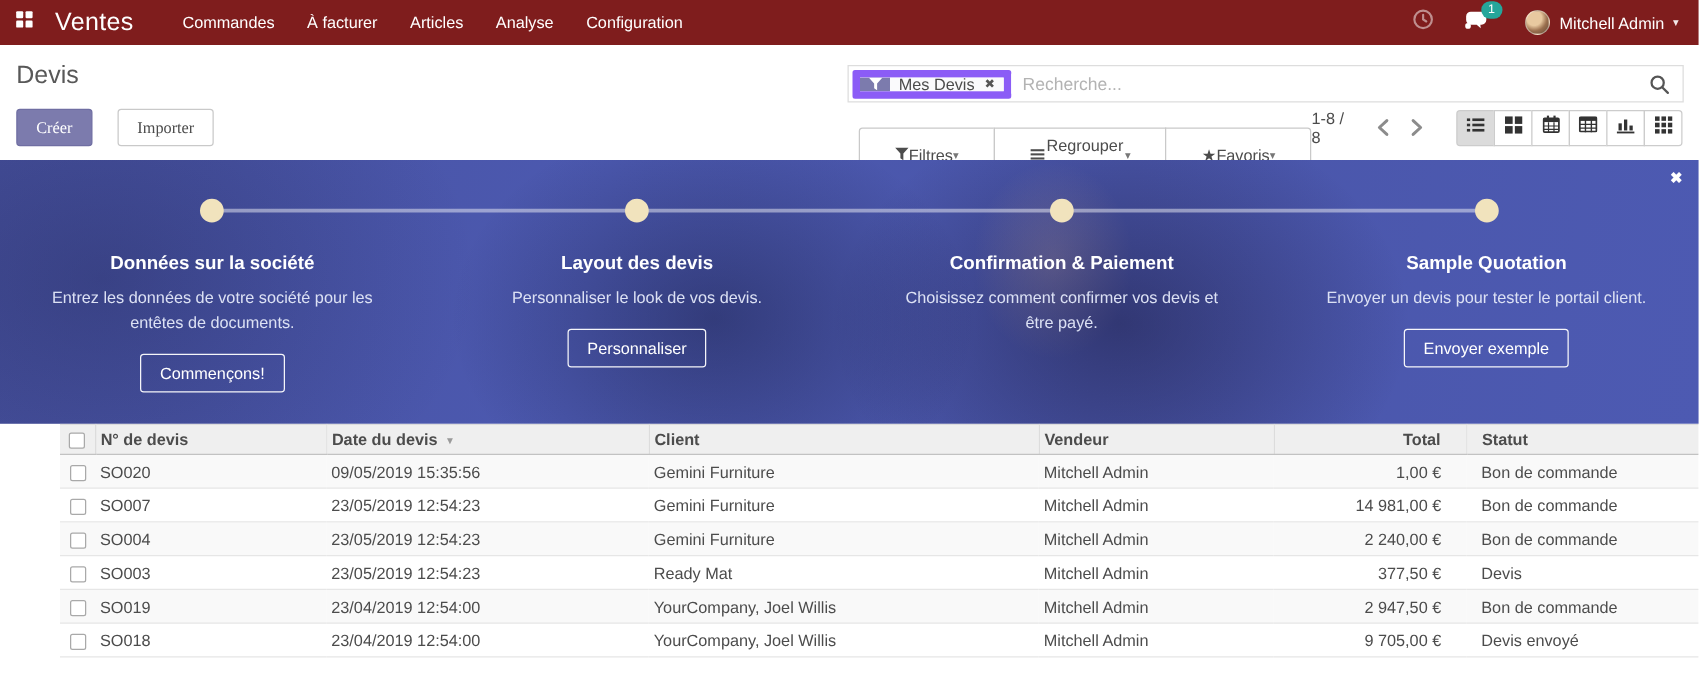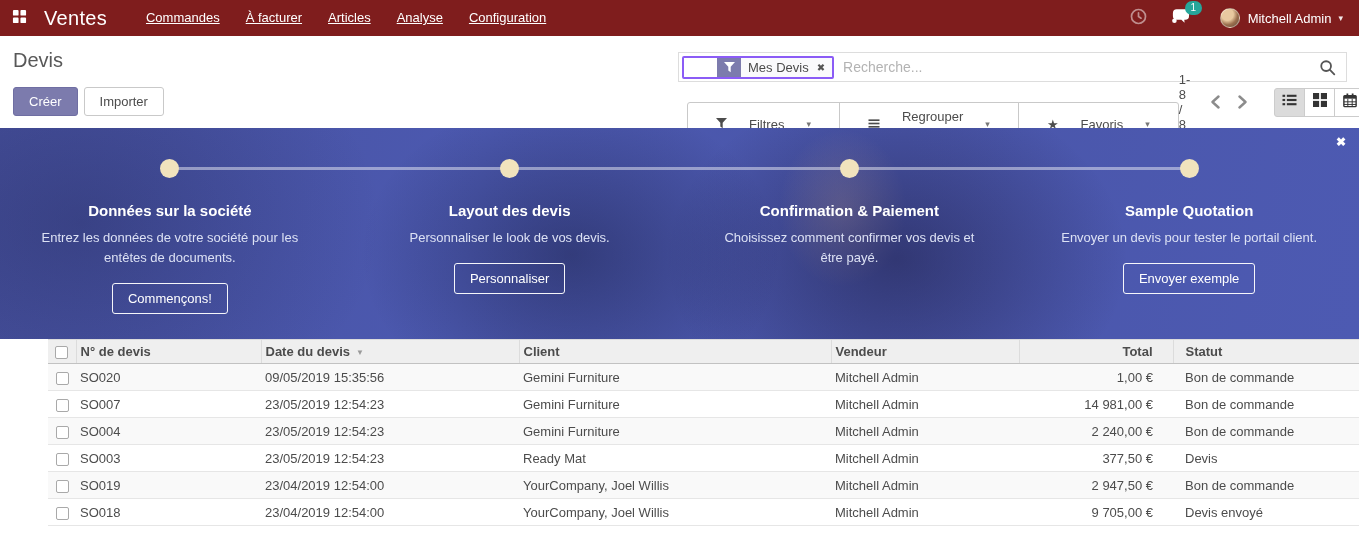--- a/index.html
+++ b/index.html
@@ -5,57 +5,57 @@
   * { margin:0; padding:0; box-sizing:border-box; }
   html,body { width:1359px; height:557px; overflow:hidden; background:#fff;
               font-family:"Liberation Sans", sans-serif; }
   #app { position:relative; width:1359px; height:557px; background:#fff; }
 
   
   .navbar { position:absolute; top:0; left:0; right:0; height:36px; background:#7f1d1d;
             display:flex; align-items:center; color:#fff; z-index:30; }
   .apps-btn { width:38px; height:36px; display:flex; align-items:center; justify-content:center; cursor:pointer; }
   .brand { font-size:20px; padding:0 26px 0 6px; letter-spacing:.3px; cursor:pointer; }
-  .nav-menu { display:flex; height:36px;text-decoration:underline; }
+  .nav-menu { display:flex; height:36px; }
   .nav-item { font-size:13px; line-height:36px; padding:0 13px; cursor:pointer; }
   .nav-right { margin-left:auto; display:flex; align-items:center; padding-right:16px; }
   .icon-btn { position:relative; margin-left:24px; cursor:pointer; display:flex; align-items:center; }
   .badge { position:absolute; top:-7px; right:-12px; background:#26a69a; color:#fff; font-size:10px;
            line-height:14px; min-width:17px; text-align:center; border-radius:8px; padding:0 4px; }
   .user-menu { display:flex; align-items:center; margin-left:30px; cursor:pointer; }
   .avatar { width:20px; height:20px; border-radius:50%; margin-right:8px;
             background:radial-gradient(circle at 35% 30%, #e8c9a0 0 35%, #9a6f4e 60%, #5d4634 100%);
             border:1px solid rgba(255,255,255,.4); }
   .user-name { font-size:13px; }
   .caret { font-size:9px; margin-left:7px; opacity:.9; }
 
   
   .panel { position:absolute; top:36px; left:0; right:0; height:92px; background:#fff; }
   .page-title { position:absolute; left:13px; top:13px; font-size:20px; color:#585858; }
   .searchbox { position:absolute; left:678px; top:16px; width:669px; height:30px;
                border:1px solid #ddd; background:#fff; display:flex; align-items:center; }
-  .facet { display:flex; align-items:stretch; height:23px; margin-left:3px; border:2px solid #8b5cf6;
-           border-radius:2px; overflow:hidden; flex:0 0 auto;padding-left:33px; }
+  .facet { display:flex; align-items:stretch; height:23px; margin-left:3px; border:6px solid #8b5cf6;
+           border-radius:2px; overflow:hidden; flex:0 0 auto; }
   .facet-icon { background:#7c7bad; width:24px; display:flex; align-items:center; justify-content:center; }
   .facet-label { background:#fafafc; padding:0 7px; font-size:13px; color:#4c4c4c; display:flex; align-items:center; }
   .facet-remove { background:#fafafc; padding:0 7px 0 1px; display:flex; align-items:center;
                   font-size:10px; color:#555; cursor:pointer; }
   .search-input { flex:1; border:none; outline:none; font-size:14px; padding:0 9px; color:#4d7c0f; min-width:0; }
   .search-input::placeholder { color:#b3b3b3; }
   .mag-btn { padding:0 10px; cursor:pointer; display:flex; align-items:center; }
 
-  .left-btns { position:absolute; left:13px; top:51px; display:flex; gap:6px; }
+  .left-btns { position:absolute; left:13px; top:51px; display:flex; gap:20px;font-family:Liberation Serif, serif; }
   .btn { font-size:13px; padding:6px 15px; border:1px solid #c9c9c9; background:#fff; color:#4c4c4c;
          border-radius:3px; cursor:pointer; font-family:inherit; }
   .btn-primary { background:#7c7bad; border-color:#6f6ea2; color:#fff; }
 
   .right-controls { position:absolute; left:687px; right:13px; top:51px; height:30px;
                     display:flex; align-items:center; }
   .btn-group { display:flex; }
-  .btn-group .btn { border-radius:0; margin-left:-1px; display:flex; align-items:center; gap:22px; padding:6px 28px;margin-top:44px; }
+  .btn-group .btn { border-radius:0; margin-left:-1px; display:flex; align-items:center; gap:0; padding:6px 28px;margin-top:44px; }
   .btn-group .btn:first-child { border-radius:3px 0 0 3px; margin-left:0; }
   .btn-group .btn:last-child { border-radius:0 3px 3px 0; }
   .dd-caret { font-size:9px; color:#777; }
 
   .pager { margin-left:auto; display:flex; align-items:center; font-size:13px; color:#4c4c4c; }
   .pager-arrows { display:flex; gap:16px; margin-left:20px; margin-right:4px; }
   .pager-arrow { cursor:pointer; display:flex; align-items:center; }
 
   .switcher { display:flex; margin-left:22px; }
   .vs { width:31px; height:29px; border:1px solid #ccc; margin-left:-1px; background:#fff;

